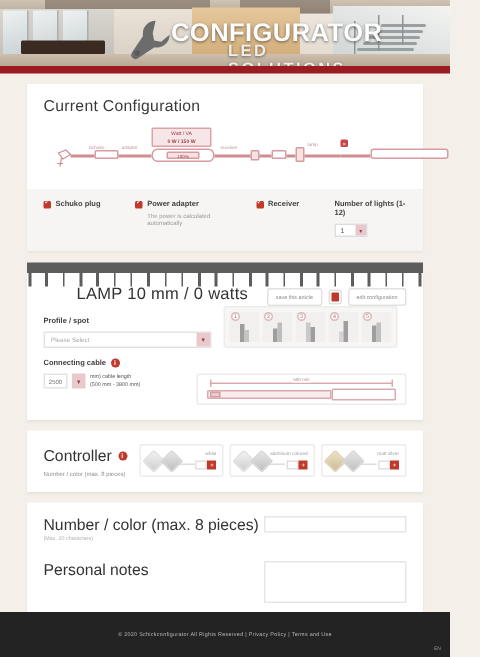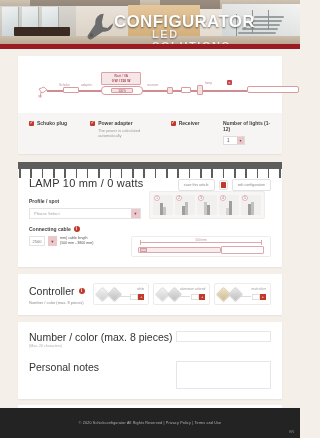--- a/index.html
+++ b/index.html
@@ -116,21 +116,21 @@
     font-size:4px; color:#9b3b42;
   }
 
   
   .ruler-wrap { margin:8px 18px 0 18px; }
   .ruler { position:relative; height:7px; background:#5d5d5d; display:flex;
            justify-content:space-between; padding:0 1px; }
   .ruler i { width:1.6px; height:10px; background:#5d5d5d; margin-top:6px; display:block; }
 
   
-  .lamp-head { display:flex; align-items:flex-start; justify-content:space-between; }
+  .lamp-head { display:flex; align-items:flex-start; justify-content:space-between;margin-left:22px; }
   .lamp-title { font-size:11px; font-weight:400; color:#333; letter-spacing:.2px; }
   .lamp-actions { display:flex; align-items:center; gap:4px; margin-top:2px; }
   .pillbtn {
     border:1px solid #e2e2e2; background:#fff; border-radius:2px;
     font-size:3.6px; color:#8a8a8a; padding:3px 5px; white-space:nowrap;
   }
   .pdficon {
     width:9px; height:10px; background:#fff; border:1px solid #e2e2e2; border-radius:2px;
     display:flex; align-items:center; justify-content:center;
   }
@@ -283,20 +283,21 @@
         <path d="M21 3 a9 9 0 0 0 -9 9 l0 2 -8 12 a3 3 0 0 0 4 4 l12 -8 2 0 a9 9 0 0 0 9 -9 l-6 5 -5 -1 -1 -5 z" fill="#6c6c6c"></path>
         <circle cx="8" cy="26" r="2" fill="#5a5a5a"></circle>
       </svg>
       <div class="logo-title">CONFIGURATOR</div>
       <div class="logo-sub">LED SOLUTIONS</div>
     </div>
   </div>
   <div class="hero-bar"></div>
 
   <div class="card">
+    <h2 class="sec-title">Current Configuration</h2>
 
     <div class="diagram">
 
       <svg class="d-plug" style="left:2px;top:16px;" width="14" height="14" viewBox="0 0 14 14">
         <path d="M2 4 L7 2 L10 5 L5 8 Z" fill="none" stroke="#cf8d92" stroke-width=".8"></path>
         <path d="M4 7 L3 13" stroke="#cf8d92" stroke-width=".8" fill="none"></path>
         <path d="M1 11 L5 11" stroke="#cf8d92" stroke-width=".8"></path>
       </svg>
       <div class="d-lbl" style="left:24px;top:14px;">Schuko</div>
       <div class="d-line thick" style="left:12px;top:21px;width:16px;"></div>

